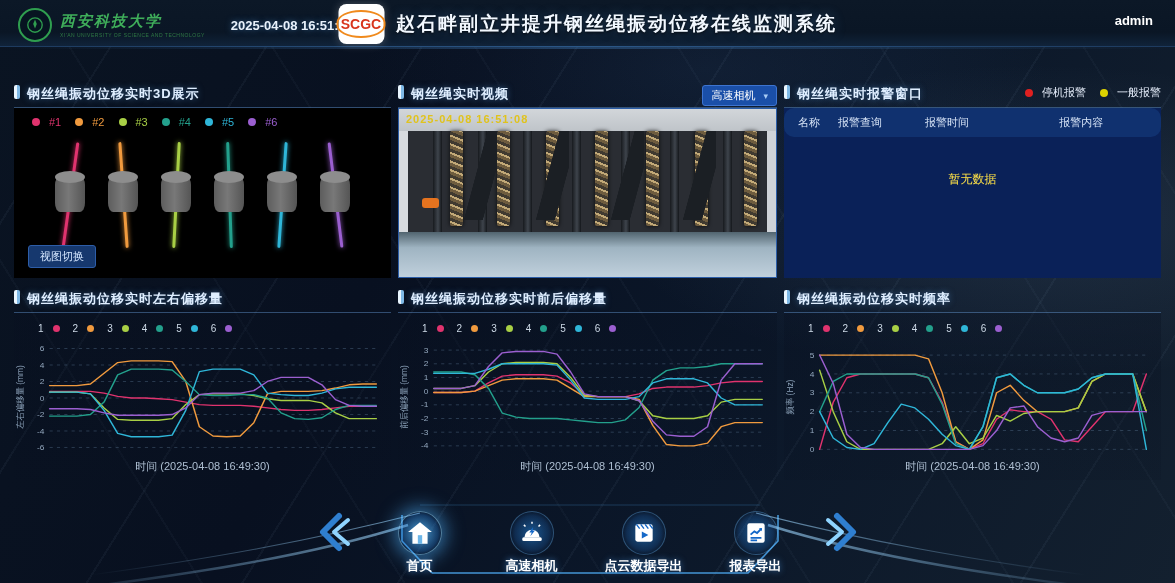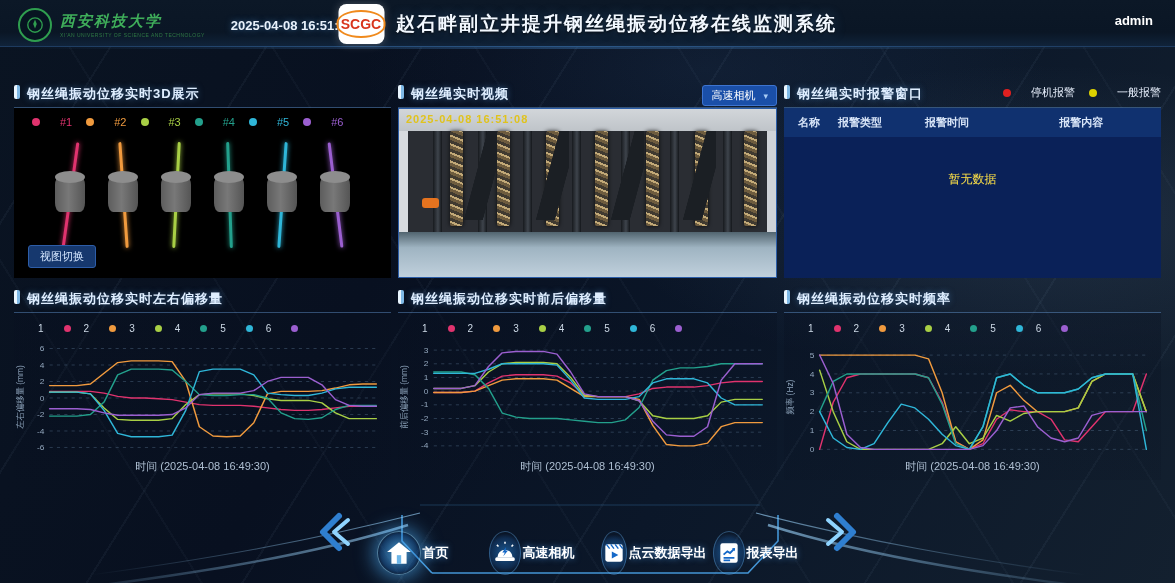--- a/index.html
+++ b/index.html
@@ -45,21 +45,21 @@
     border-bottom:1px solid rgba(100,150,210,.45);position:relative;}
   .tick-icon{width:6px;height:14px;border-radius:2px;
     background:linear-gradient(90deg,#eaf6ff 0 3px,#7fb9e6 3px);}
   .panel-title{font-size:13px;font-weight:bold;color:#dfeeff;letter-spacing:1px;
     text-shadow:0 0 6px rgba(90,160,230,.5);}
   .panel-hright{margin-left:auto;display:flex;align-items:center;gap:14px;}
   .panel-body{flex:1;position:relative;min-height:0;}
   
   .p3d-body{background:#000;}
   .legend-row{display:flex;align-items:center;gap:14px;padding:8px 0 0 18px;font-size:11px;}
-  .leg-item{display:flex;align-items:center;gap:20px;}
+  .leg-item{display:flex;align-items:center;gap:9px;}
   .leg-dot{width:8px;height:8px;border-radius:50%;}
   .cyl-row{position:absolute;left:36px;right:36px;top:34px;display:flex;justify-content:space-between;}
   .cyl-cell{position:relative;width:40px;height:110px;}
   .cyl{position:absolute;left:5px;top:34px;width:30px;height:36px;background:linear-gradient(90deg,#5d5d5d,#787878 45%,#555);border-radius:5px/9px;}
   .cyl::before{content:"";position:absolute;left:0;right:0;top:-5px;height:12px;border-radius:50%;background:#8d8d8d;}
   .cyl-line{position:absolute;left:19px;top:0;width:3px;height:106px;border-radius:2px;}
   .p3d-btn{position:absolute;left:14px;bottom:10px;background:#16386e;border:1px solid #2d5da8;
     color:#d5e7ff;font-size:11px;padding:3px 11px;border-radius:3px;cursor:pointer;}
   
   .video-body{border:1px solid #2b5da8;background:#14161a;overflow:hidden;}
@@ -75,39 +75,39 @@
   .slant{position:absolute;top:0;width:34px;height:88%;background:linear-gradient(105deg,transparent 42%,#1b1f24 43% 75%,transparent 76%);}
   .sensor{position:absolute;left:6%;top:53%;width:17px;height:10px;background:#e5731f;border-radius:3px;}
   .vid-time{position:absolute;left:7px;top:4px;font-size:11px;color:#e0c31d;letter-spacing:1px;z-index:3;font-weight:bold;}
   .cam-select{display:flex;align-items:center;gap:8px;background:#1a4fa8;border:1px solid #3d74d0;
     border-radius:3px;color:#fff;font-size:11px;padding:2px 8px;cursor:pointer;}
   .cam-select .chev{font-size:9px;color:#a9ccf5;}
   
   .alarm-legend{font-size:11px;color:#e6eefb;}
   .alarm-body{background:#0a2158;display:flex;flex-direction:column;}
   .alarm-head{display:grid;grid-template-columns:11% 24% 37% 28%;background:#10316f;
-    font-size:11px;color:#d7e4f7;padding:7px 0 7px 14px;font-weight:bold;}
+    font-size:11px;color:#d7e4f7;padding:7px 0 7px 14px;font-weight:normal;border-radius:10px;}
   .alarm-empty{margin-top:34px;text-align:center;font-size:12px;color:#fde047;}
   
   .chart-body-wrap{flex:1;display:flex;flex-direction:column;min-height:0;
      background:linear-gradient(180deg,rgba(8,16,32,.35),rgba(8,16,32,.15));}
   .chart-legend{display:flex;gap:13px;padding:10px 0 2px 24px;font-size:10px;color:#cdd9e6;}
   .chart-legend .leg-dot{width:7px;height:7px;}
   .chart-svg{flex:1;width:100%;min-height:0;}
   .xlabel{text-align:center;font-size:11px;color:#aebfd2;padding:1px 0 6px 0;}
   .grid{stroke:#55708c;stroke-dasharray:3 4;stroke-width:.7;opacity:.6;}
   .tick{fill:#93a7bd;font-size:8px;text-anchor:end;}
   .ylab{fill:#8ba1b8;font-size:8.5px;text-anchor:middle;}
   .sline{fill:none;stroke-width:1.4;stroke-linejoin:round;stroke-linecap:round;}
   
   footer{position:absolute;left:0;right:0;bottom:0;height:102px;z-index:4;}
   .deco{position:absolute;inset:0;pointer-events:none;}
   .nav-row{position:absolute;left:50%;bottom:8px;transform:translateX(-50%);
     display:flex;align-items:flex-end;gap:26px;}
-  .nav-item{display:flex;flex-direction:row;align-items:center;gap:2px;cursor:pointer;width:86px;text-align:center;}
+  .nav-item{display:flex;flex-direction:column;align-items:center;gap:2px;cursor:pointer;width:86px;text-align:center;}
   .nav-glow{width:44px;height:44px;border-radius:50%;display:flex;align-items:center;justify-content:center;
     background:radial-gradient(circle,rgba(40,140,230,.55) 0%,rgba(30,110,200,.25) 55%,transparent 72%);
     box-shadow:0 0 0 1px rgba(110,190,255,.35) inset;}
   .nav-item.active .nav-glow{box-shadow:0 0 18px 4px rgba(80,180,255,.55),0 0 0 1px rgba(150,220,255,.5) inset;
     background:radial-gradient(circle,rgba(90,190,255,.8) 0%,rgba(40,130,220,.35) 58%,transparent 75%);}
   .nav-label{font-size:13px;font-weight:bold;color:#fff;text-shadow:0 0 6px rgba(80,160,240,.7);white-space:nowrap;}
   .nav-chev{align-self:center;margin-bottom:22px;cursor:pointer;}
 </style>
 </head>
 <body>
@@ -251,21 +251,21 @@
             </span>
             <span class="leg-item">
               <span class="leg-dot" style="background: rgb(221, 210, 0);"></span>
               <span>一般报警</span>
             </span>
           </div>
       </div>
       <div class="panel-body alarm-body">
         <div class="alarm-head">
           <span>名称</span>
-          <span>报警类型</span>
+          <span>报警查询</span>
           <span>报警时间</span>
           <span>报警内容</span>
         </div>
         <div class="alarm-empty">暂无数据</div>
       </div>
     </section>
 
     <section class="panel">
       <div class="panel-header">
         <span class="tick-icon"></span>

